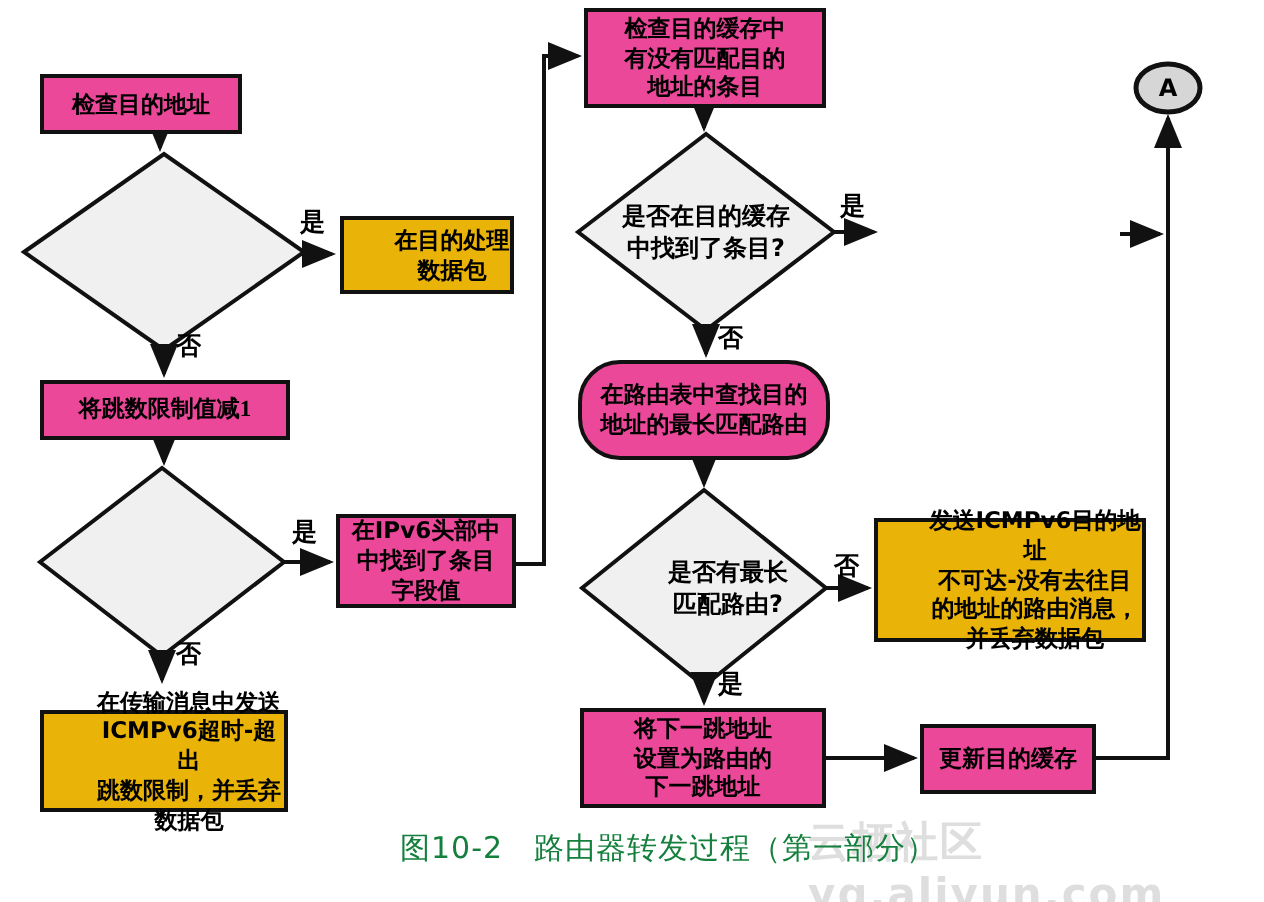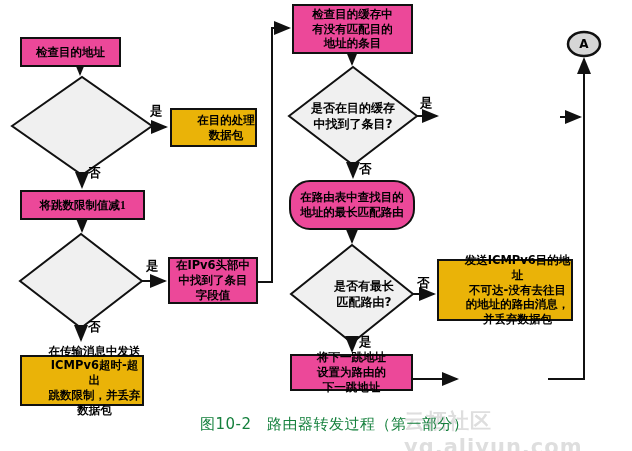--- a/index.html
+++ b/index.html
@@ -126,30 +126,31 @@
 跳数限制，并丢弃
 数据包</div>
 
   <div class="node" style="left:292px; top:4px; width:121px; height:50px;">检查目的缓存中
 有没有匹配目的
 地址的条目</div>
 
   <div class="node" style="left:289px; top:180px; width:126px; height:50px;border-radius:21px;">在路由表中查找目的
 地址的最长匹配路由</div>
 
-  <div class="node" style="left:290px; top:354px; width:123px; height:37px;">将下一跳地址
+  <div class="node" style="left:290px; top:354px; width:123px; height:50px;">将下一跳地址
 设置为路由的
 下一跳地址</div>
 
 
   <div class="node dark" style="left:437px; top:259px; width:136px; height:62px;">发送ICMPv6目的地址
 不可达-没有去往目
 的地址的路由消息，
 并丢弃数据包</div>
 
+  <div class="node" style="left:460px; top:362px; width:88px; height:35px;">更新目的缓存</div>
 
   <div class="dlabel" style="left:353px; top:116px;">是否在目的缓存
 中找到了条目?</div>
   <div class="dlabel" style="left:336px; top:294px;margin-left:28px;">是否有最长
 匹配路由?</div>
 
   <div class="connector-a-label" style="left:584px; top:44px;">A</div>
 
   <div class="elabel" style="left:150px; top:103px;">是</div>
   <div class="elabel" style="left:88px; top:165px;">否</div>

